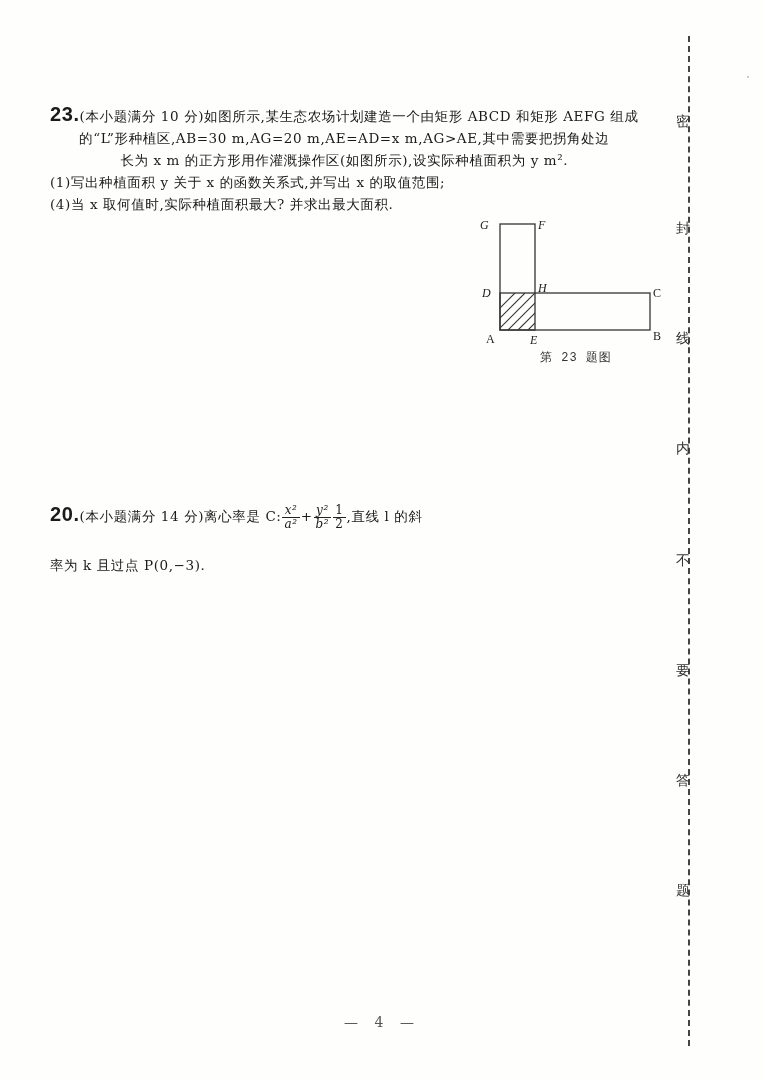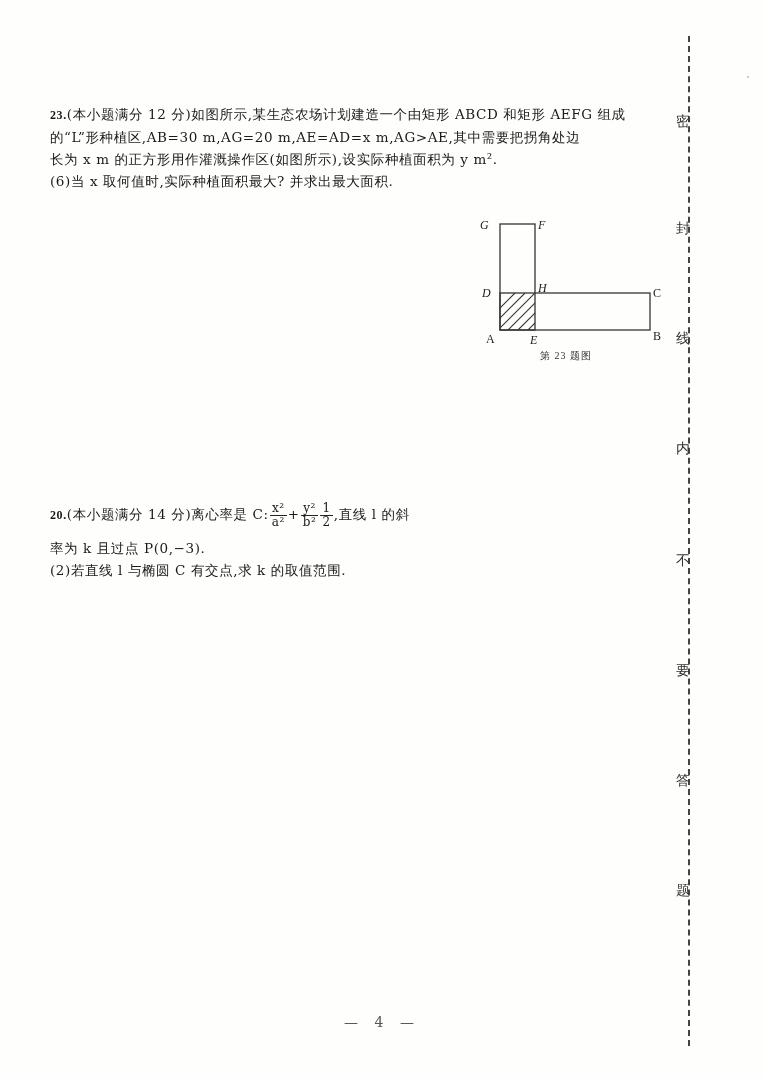--- a/index.html
+++ b/index.html
@@ -3,50 +3,51 @@
 <meta charset="utf-8">
 <style>
   html, body { margin: 0; padding: 0; }
   body {
     width: 764px; height: 1080px; background: #ffffff; position: relative; overflow: hidden;
     font-family: "DejaVu Serif", "Liberation Serif", serif; color: #1a1a1a;
   }
   .page { position: absolute; left: 0; top: 0; width: 764px; height: 1080px; background: #fefefd; }
   .q { position: absolute; left: 50px; font-size: 13.5px; line-height: 22px; letter-spacing: 0.6px; }
   .q .line { white-space: nowrap; display: block; }
-  .qnum { font-family: Liberation Serif, serif; font-weight: bold; font-size: 12px; }
+  .qnum { font-family: Liberation Sans, sans-serif; font-weight: bold; font-size: 20px; }
   .sub { padding-left: 0; }
   #q23 { top: 103px; }
-  #q23 .cont { padding-left: 0; }
+  #q23 .cont { padding-left: 0; text-align: center; }
   #q24 { top: 496px; }
-  .frac { display: inline-block; vertical-align: middle; text-align: center; font-size: 12px; line-height: 13px; margin: 0 1px; }
+  .frac { display: inline-block; vertical-align: middle; text-align: center; font-style: italic; font-size: 12px; line-height: 13px; margin: 0 1px; }
   .frac .num { display: block; border-bottom: 1px solid #222; padding: 0 2px; }
   .frac .den { display: block; padding: 0 2px; text-align: center; }
   .frac.plain { font-style: normal; }
   .figure { position: absolute; left: 478px; top: 218px; width: 190px; height: 150px; }
-  .caption { position: absolute; left: 540px; top: 349px; font-size: 10px; font-family: Liberation Serif, serif; color: #333; letter-spacing: 1px; }
+  .caption { position: absolute; left: 540px; top: 349px; font-size: 12px; font-family: Liberation Mono, monospace; color: #333; letter-spacing: 1px; }
   .margin-line { position: absolute; left: 688px; top: 36px; width: 0; height: 1010px; border-left: 2px dashed #444; }
   .margin-char { position: absolute; left: 676px; font-size: 14px; font-family: "DejaVu Sans", sans-serif; color: #333; }
   .footer { position: absolute; left: 0; width: 764px; top: 1014px; text-align: center; font-size: 14px; color: #555; letter-spacing: 6px; }
   .speck { position: absolute; left: 747px; top: 76px; width: 2px; height: 2px; background: #bbb; border-radius: 1px; }
 </style>
 </head>
 <body>
 
 <div class="page">
 
   <div class="speck"></div>
 
   <div id="q23" class="q">
     <span class="line">
-      <span class="qnum">23.</span><span>(本小题满分 12 分)</span><span>如图所示,某生态农场计划建造一个由矩形 ABCD 和矩形 AEFG 组成</span>
+      <span class="qnum">23.</span><span>(本小题满分 10 分)</span><span>如图所示,某生态农场计划建造一个由矩形 ABCD 和矩形 AEFG 组成</span>
     </span>
     <span class="line cont">的“L”形种植区,AB=30 m,AG=20 m,AE=AD=x m,AG&gt;AE,其中需要把拐角处边</span>
     <span class="line cont">长为 x m 的正方形用作灌溉操作区(如图所示),设实际种植面积为 y m².</span>
-    <span class="line sub">(6)当 x 取何值时,实际种植面积最大? 并求出最大面积.</span>
+    <span class="line sub">(1)写出种植面积 y 关于 x 的函数关系式,并写出 x 的取值范围;</span>
+    <span class="line sub">(4)当 x 取何值时,实际种植面积最大? 并求出最大面积.</span>
   </div>
 
   <div class="figure">
     <svg width="190" height="150" viewBox="0 0 190 150">
       <defs>
         <clipPath id="sq">
           <rect x="22" y="75" width="35" height="37"></rect>
         </clipPath>
       </defs>
 
@@ -73,22 +74,21 @@
         <text x="175" y="122" font-style="normal">B</text>
       </g>
     </svg>
   </div>
   <div class="caption">第 23 题图</div>
 
   <div id="q24" class="q">
     <span class="line" style="line-height:36px;">
       <span class="qnum">20.</span><span>(本小题满分 14 分)</span><span>离心率是 C:</span><span class="frac"><span class="num">x²</span><span class="den">a²</span></span><span>+</span><span class="frac"><span class="num">y²</span><span class="den">b²</span></span><span class="frac plain"><span class="num">1</span><span class="den">2</span></span><span>,直线 l 的斜</span>
     </span>
-    <span class="line cont" style="margin-top:4px;">率为 k 且过点 P(0,−3).</span>
-    <span class="line sub">(2)若直线 l 与椭圆 C 有交点,求 k 的取值范围.</span>
+    <span class="line cont" style="margin-top:20px;">率为 k 且过点 P(0,−3).</span>
   </div>
 
   <div class="margin-line"></div>
   <div class="margin-char" style="top:113px;">密</div>
   <div class="margin-char" style="top:220px;">封</div>
   <div class="margin-char" style="top:330px;">线</div>
   <div class="margin-char" style="top:440px;">内</div>
   <div class="margin-char" style="top:552px;">不</div>
   <div class="margin-char" style="top:662px;">要</div>
   <div class="margin-char" style="top:772px;">答</div>

